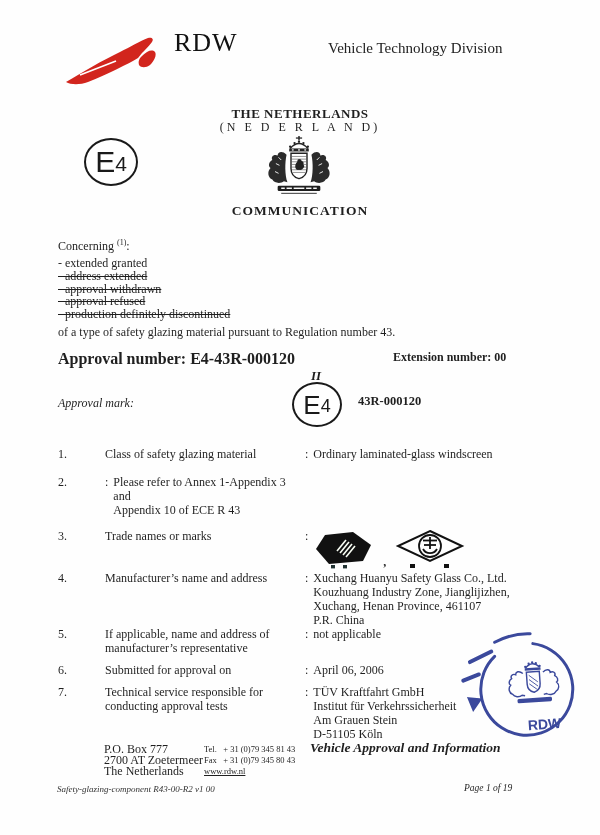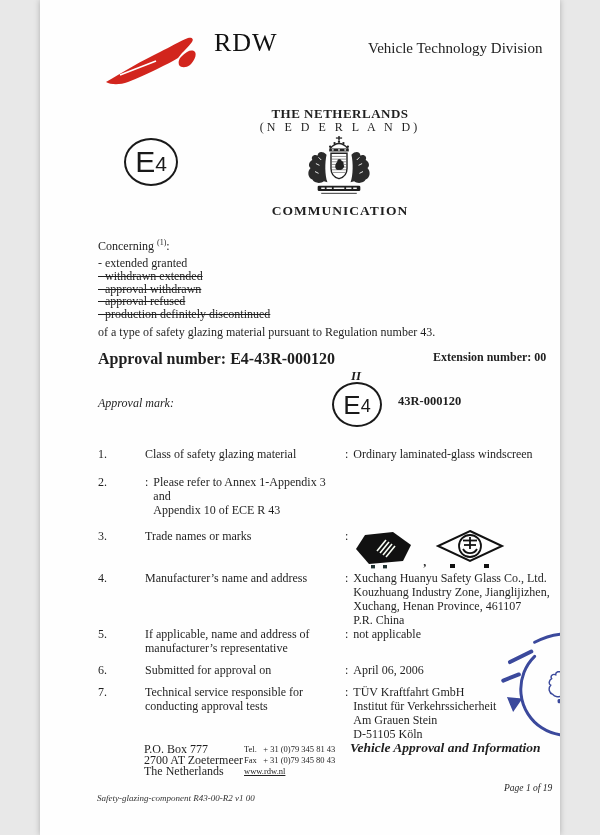--- a/index.html
+++ b/index.html
@@ -1,17 +1,17 @@
 <!DOCTYPE html>
 <html><head>
 <meta charset="utf-8">
 <style>
   html,body{margin:0;padding:0;background:#e8e8e8;}
   .page{
-    position:relative;width:520px;height:835px;margin:0 auto;
+    position:relative;width:600px;height:835px;margin:0 auto;
     background:#fefefe;overflow:hidden;
     font-family:"Liberation Serif", serif;color:#1f1f1f;
     box-shadow:0 0 6px rgba(0,0,0,.25);
   }
   .abs{position:absolute;}
   
   .rdw-word{left:174px;top:28px;font-size:26px;letter-spacing:1px;color:#111;}
   .division{left:308px;top:40px;font-size:15px;color:#222;margin-left:20px;}
   
   .ctr{left:0;width:600px;text-align:center;}
@@ -46,21 +46,21 @@
   .item-value-cell{display:flex;}
   .item-colon{margin-right:5px;}
   .mb14{margin-bottom:14px}.mb12{margin-bottom:12px}.mb8{margin-bottom:8px}.mb2{margin-bottom:2px}.mb0{margin-bottom:0}
   .logos-row{display:flex;align-items:flex-start;gap:6px;}
   .logo-comma{align-self:flex-end;font-weight:bold;margin:0 2px;}
   
   .footer-address{left:104px;top:744px;font-size:12px;line-height:11px;white-space:pre;}
   .footer-tel{left:204px;top:744px;font-size:8.5px;line-height:11px;white-space:pre;}
   .footer-web{text-decoration:underline;}
   .footer-dept{left:310px;top:740px;font-size:13.5px;font-weight:bold;font-style:italic;}
-  .doc-ref{left:57px;top:784px;font-size:9px;font-style:italic;color:#333;margin-top:9px;}
+  .doc-ref{left:57px;top:784px;font-size:9px;font-style:italic;color:#333;}
   .page-num{left:464px;top:783px;font-size:9.5px;font-style:italic;}
   
   .stamp{left:458px;top:628px;width:142px;height:122px;opacity:.92;transform:rotate(-4deg);}
 </style>
 </head>
 <body>
 
 <div class="page">
 
   <svg class="abs" style="left:58px;top:30px" width="100" height="62" viewBox="0 0 100 62">
@@ -123,21 +123,21 @@
   <div class="abs ctr communication">COMMUNICATION</div>
 
   <div class="abs e-badge e-badge-left">
     <span class="e-letter">E</span>
       <span class="e-num">4</span>
   </div>
 
   <div class="abs concerning-label"><span>Concerning</span> <sup>(1)</sup><span>:</span></div>
   <div class="abs options">
     <div>- extended granted</div>
-    <div class="struck">- withdrawn extended</div>
+    <div class="struck">- address extended</div>
     <div class="struck">- approval withdrawn</div>
     <div class="struck">- approval refused</div>
     <div class="struck">- production definitely discontinued</div>
   </div>
   <div class="abs subject">of a type of safety glazing material pursuant to Regulation number 43.</div>
 
   <div class="abs approval-number">Approval number: E4-43R-000120</div>
   <div class="abs extension-number">Extension number: 00</div>
 
   <div class="abs approval-mark-label">Approval mark:</div>

